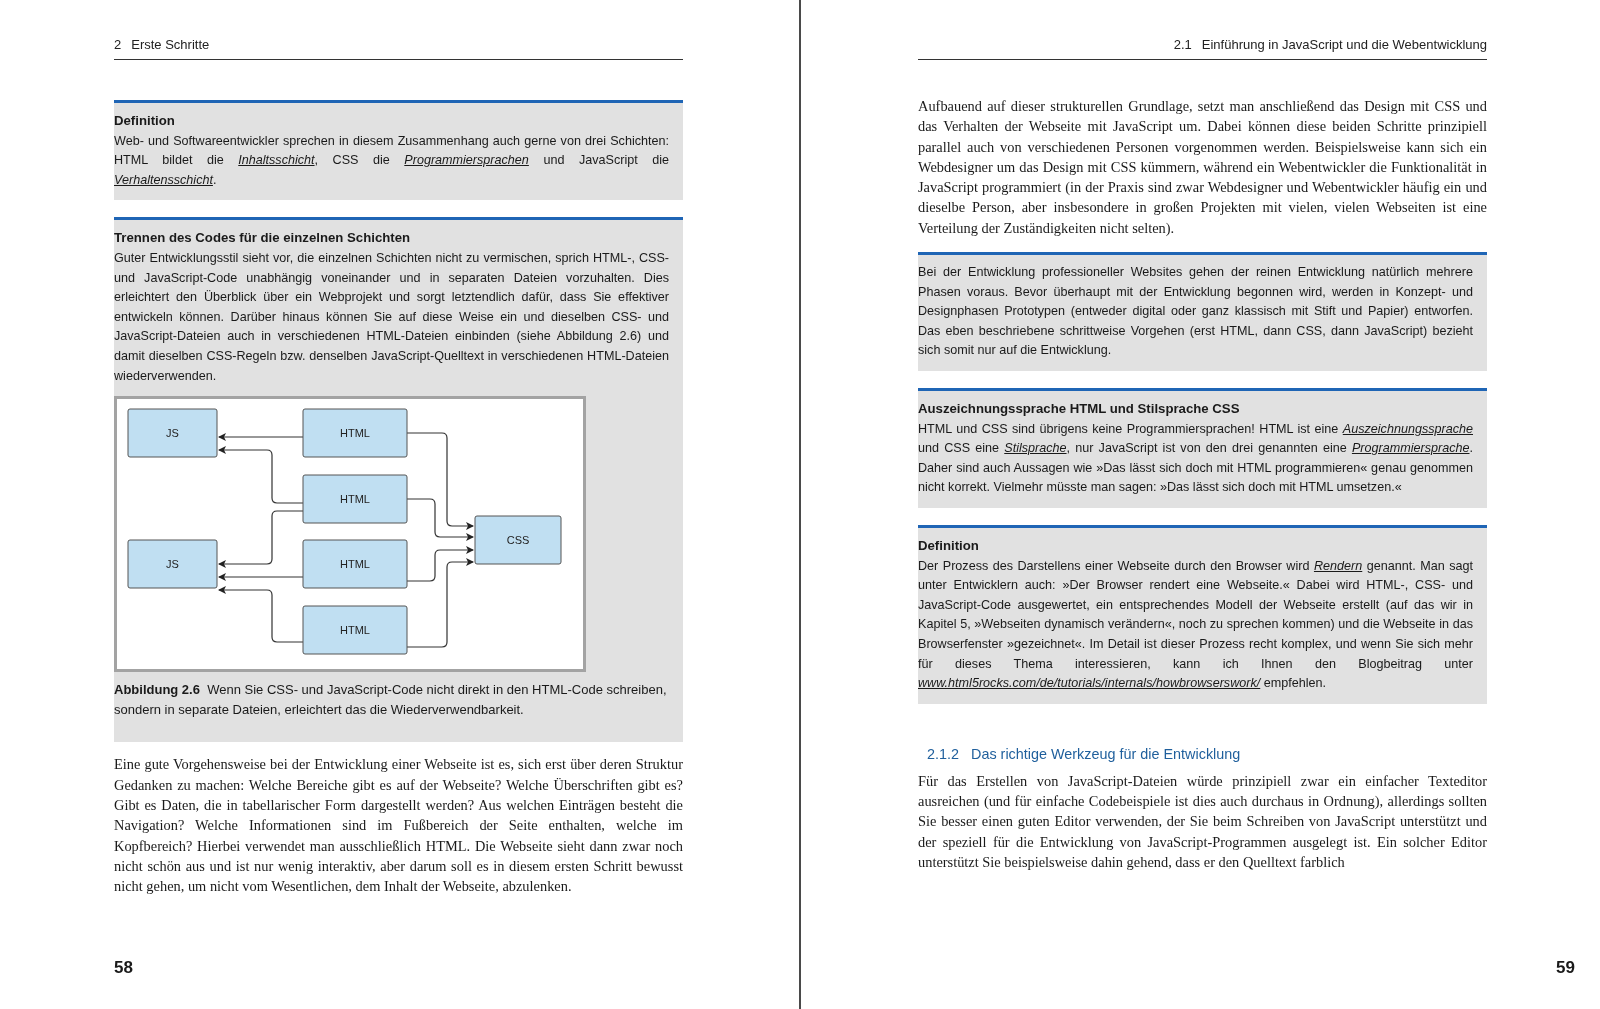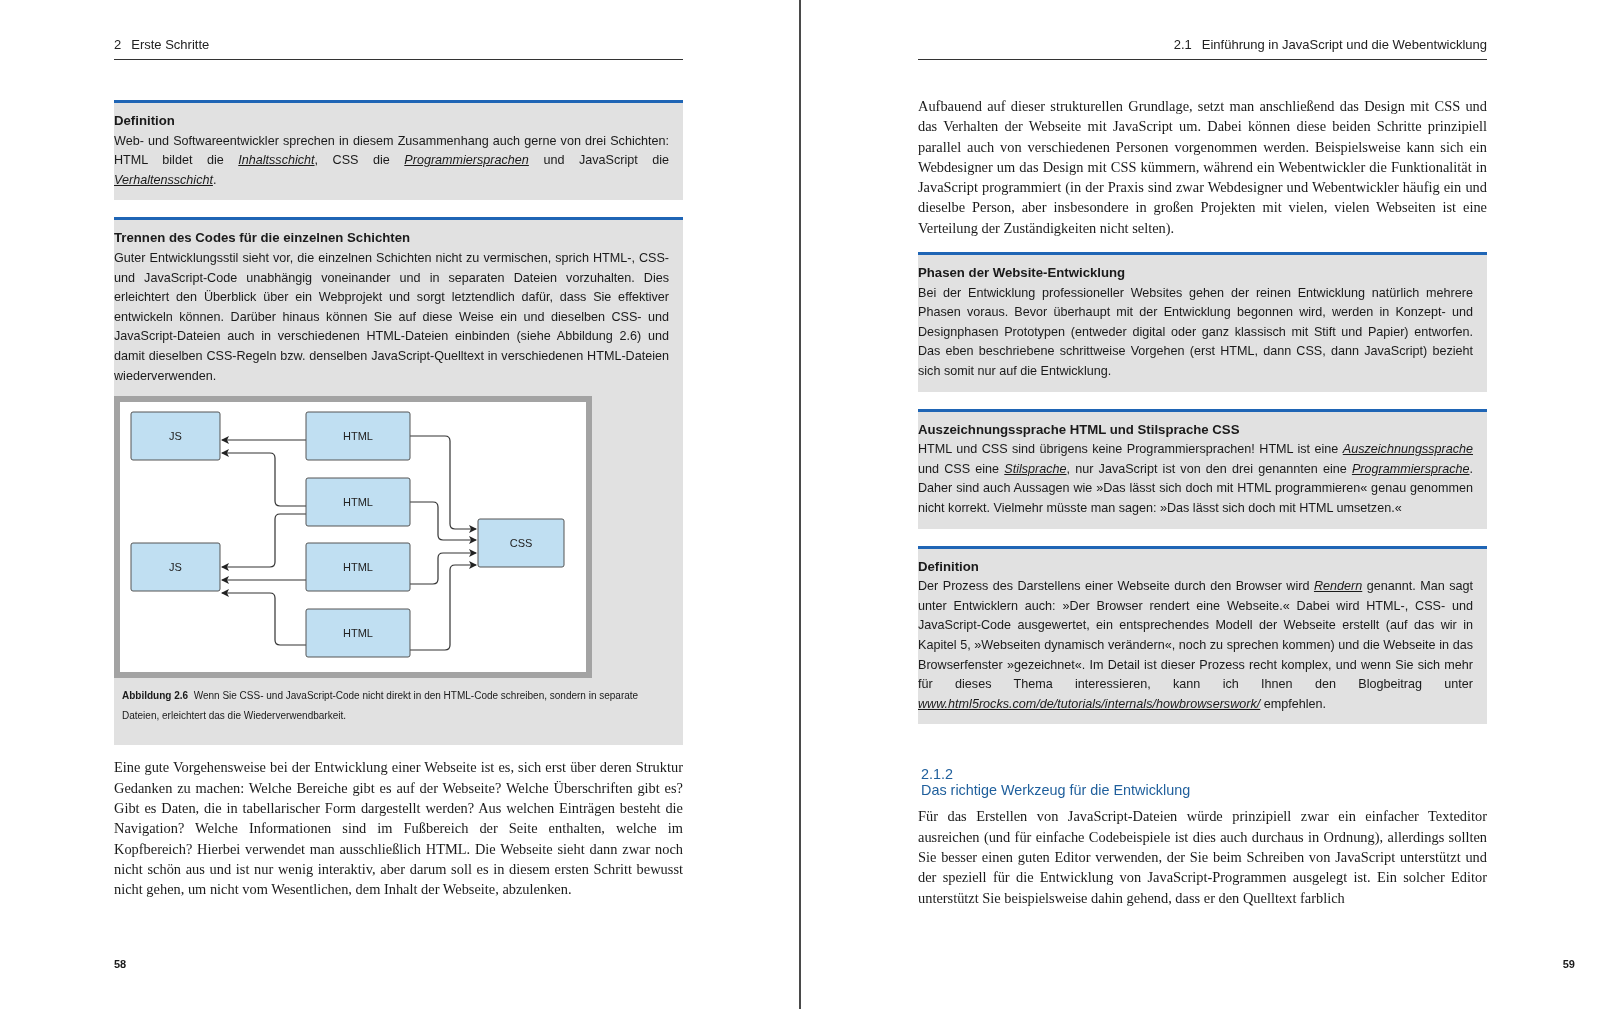--- a/index.html
+++ b/index.html
@@ -34,35 +34,35 @@
     background: #e1e1e1; border-top: 3.5px solid #1f65b5;
     padding: 8px 14px 10px 0; margin: 0;
     font-family: "Liberation Sans", sans-serif; font-size: 12.6px; line-height: 19.6px;
     text-align: justify;
   }
   .box-title { font-weight: bold; font-size: 13.2px; margin: 0 0 1px 0; }
   .box-body { margin: 0; }
   .box em { font-style: italic; text-decoration: underline; }
 
   .figure {
-    background: #ffffff; border: 6px solid #a3a3a3; margin: 10px 0 0 0;
+    background: #ffffff; border: 3px solid #a3a3a3; margin: 10px 0 0 0;
     width: 466px; height: 270px; position: relative;
   }
-  .caption { margin-top: 8px; font-size: 10px; line-height: 19.6px; text-align: left; margin-left: 8px; }
+  .caption { margin-top: 8px; font-size: 13px; line-height: 19.6px; text-align: left; }
   .caption b { font-weight: bold; }
 
   .section-heading {
     font-family: "Liberation Sans", sans-serif; font-size: 14.4px; color: #1f5f9c;
-    font-weight: normal; margin: 3px; display: flex; flex-direction: column;
+    font-weight: normal; margin: 9px; display: flex;
   }
   .section-num { margin-right: 12px; }
 
   .folio {
     position: absolute; top: 958px; font-family: "Liberation Sans", sans-serif;
-    font-size: 11px; font-weight: bold;
+    font-size: 17px; font-weight: bold;
   }
   .page-left .folio { left: 114px; }
   .page-right .folio { right: 113px; }
   .diagram-label { font-family: "Liberation Sans", sans-serif; font-size: 11px; fill: #222; }
 </style>
 </head>
 <body>
 
 <div class="spine"></div>
 
@@ -139,21 +139,20 @@
 <div class="page page-right">
   <div class="running-head">
     <span class="rh-num">2.1</span>
     <span>Einführung in JavaScript und die Webentwicklung</span>
   </div>
 
   <div class="col">
     <p class="serif">Aufbauend auf dieser strukturellen Grundlage, setzt man anschließend das Design mit CSS und das Verhalten der Webseite mit JavaScript um. Dabei können diese beiden Schritte prinzipiell parallel auch von verschiedenen Personen vorgenommen werden. Beispielsweise kann sich ein Webdesigner um das Design mit CSS kümmern, während ein Webentwickler die Funktionalität in JavaScript programmiert (in der Praxis sind zwar Webdesigner und Webentwickler häufig ein und dieselbe Person, aber insbesondere in großen Projekten mit vielen, vielen Webseiten ist eine Verteilung der Zuständigkeiten nicht selten).</p>
 
     <div class="box" style="margin-top:14px;">
-      <p class="box-title">Phasen der Website-Entwicklung</p>
       <p class="box-body">Bei der Entwicklung professioneller Websites gehen der reinen Entwicklung natürlich mehrere Phasen voraus. Bevor überhaupt mit der Entwicklung begonnen wird, werden in Konzept- und Designphasen Prototypen (entweder digital oder ganz klassisch mit Stift und Papier) entworfen. Das eben beschriebene schrittweise Vorgehen (erst HTML, dann CSS, dann JavaScript) bezieht sich somit nur auf die Entwicklung.</p>
     </div>
 
     <div class="box" style="margin-top:17px;">
       <p class="box-title">Auszeichnungssprache HTML und Stilsprache CSS</p>
       <p class="box-body"><span>HTML und CSS sind übrigens keine Programmiersprachen! HTML ist eine </span><em>Auszeichnungssprache</em><span> und CSS eine </span><em>Stilsprache</em><span>, nur JavaScript ist von den drei genannten eine </span><em>Programmiersprache</em><span>. Daher sind auch Aussagen wie »Das lässt sich doch mit HTML programmieren« genau genommen nicht korrekt. Vielmehr müsste man sagen: »Das lässt sich doch mit HTML umsetzen.«</span></p>
     </div>
 
     <div class="box" style="margin-top:17px;">
       <p class="box-title">Definition</p>

